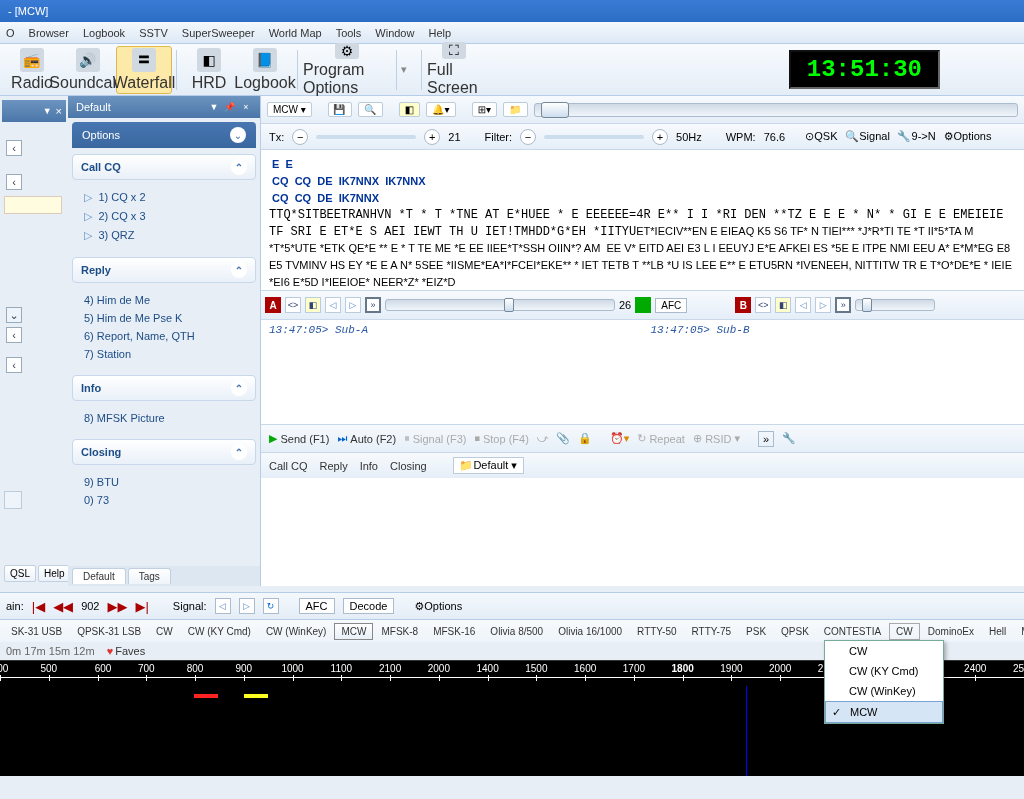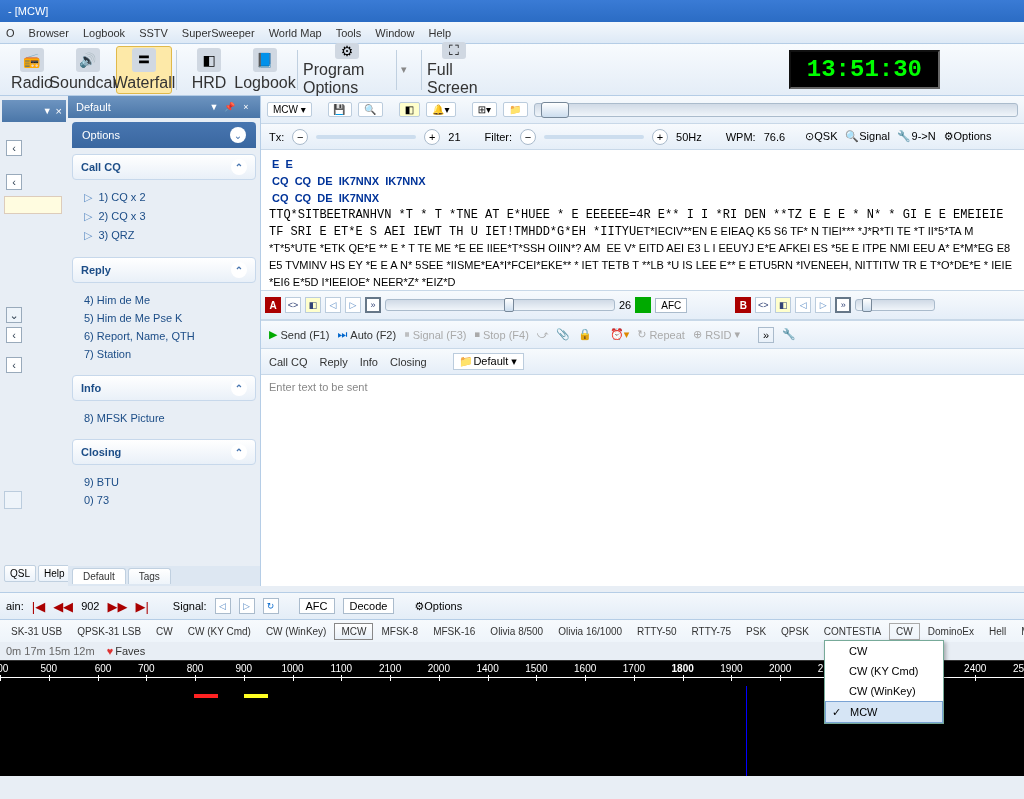--- a/index.html
+++ b/index.html
@@ -332,20 +332,28 @@
       <span class="ib" style="background:#ffc">◧</span>
       <span class="ib" style="color:#5a8bc4">◁</span>
       <span class="ib" style="color:#5a8bc4">▷</span>
       <span class="ib boxed">»</span>
       <div class="slider2" style="width:80px">
           <div class="thumb" style="left:6px"></div>
         </div>
     </div>
 
     <div class="subrow">
+      <div>
+        <div class="sublabel">13:47:05&gt; Sub-A</div>
+        <div class="area"></div>
+      </div>
+      <div>
+        <div class="sublabel">13:47:05&gt; Sub-B</div>
+        <div class="area"></div>
+      </div>
     </div>
 
     <div class="actstrip">
       <span class="btn">
           <span style="color:#0a0">▶</span>
           <span>Send (F1)</span>
         </span>
       <span class="btn">
           <span style="color:#06c">⏭</span>
           <span>Auto (F2)</span>
@@ -372,21 +380,20 @@
 
     <div class="macrobar">
       <span class="m">Call CQ</span>
       <span class="m">Reply</span>
       <span class="m">Info</span>
       <span class="m">Closing</span>
       <span style="width:2px"></span>
       <span class="def">📁<span>Default ▾</span></span>
     </div>
 
-    <div class="txentry">Enter text to be sent</div>
   </div>
 </div>
 
 <div style="height:6px;background:#e8eef5"></div>
 
 <div class="bottombar">
   <span>ain:</span>
   <span class="ar">|◀</span>
   <span class="ar">◀◀</span>
   <span>902</span>

